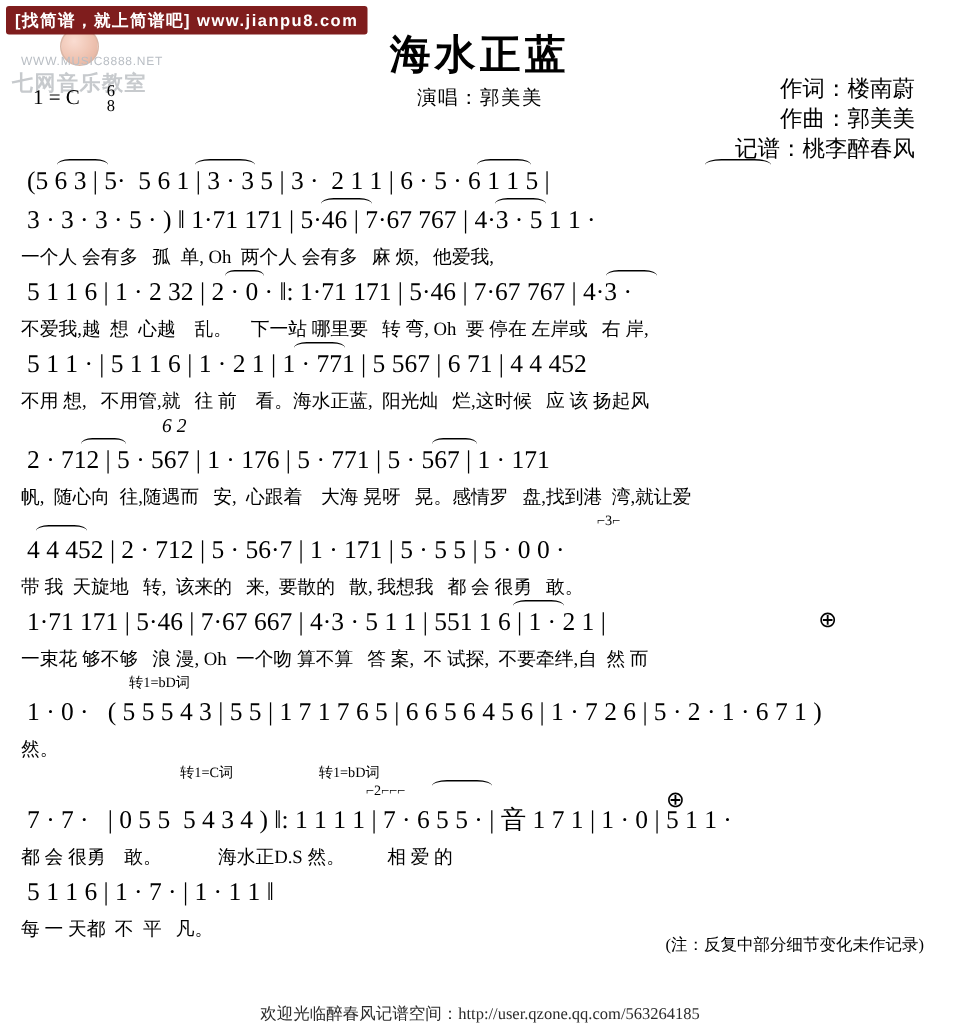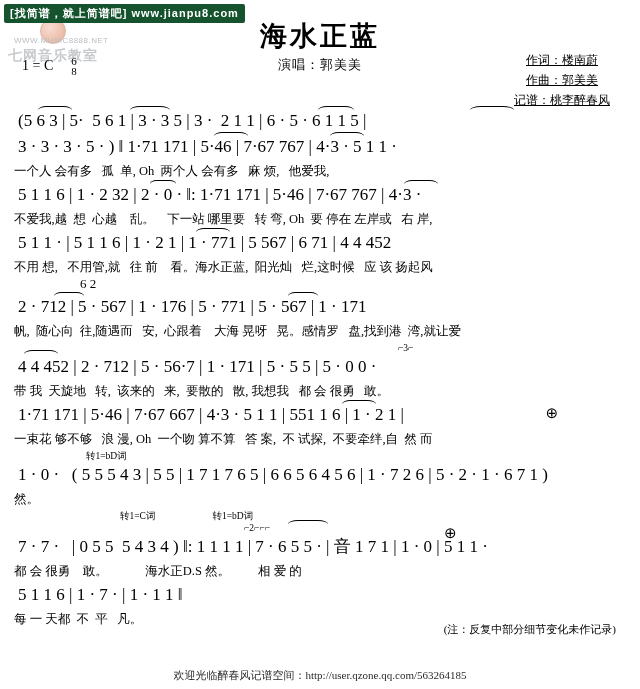--- a/index.html
+++ b/index.html
@@ -11,21 +11,21 @@
     position:relative;
     overflow:hidden;
   }
   
   .banner {
     position:absolute; top:4px; left:4px;
     display:flex; align-items:center; gap:4px;
     z-index:5;
   }
   .banner-pill {
-    background:#14532d; color:#fff;
+    background:#7f1d1d; color:#fff;
     font-family:"Liberation Sans", sans-serif;
     font-size:11px; font-weight:bold;
     padding:2px 6px; border-radius:2px;
     letter-spacing:1px;
     white-space:nowrap;
   }
   .wm-logo {
     position:absolute; top:18px; left:8px;
     display:flex; align-items:center; gap:3px;
     opacity:.55;
@@ -56,23 +56,22 @@
     letter-spacing:3px;
   }
   .singer {
     position:absolute; top:56px; left:0; width:640px;
     text-align:center;
     font-size:13px;
     letter-spacing:1px;
   }
   .credits {
     position:absolute; top:50px; right:30px;
-    font-size:12px; line-height:20px;
-    text-align:center;
-    text-decoration:underline;
+    font-size:15px; line-height:20px;
+    text-align:right;
   }
   .keysig {
     position:absolute; top:56px; left:22px;
     font-size:14px;
     display:flex; align-items:center; gap:18px;
   }
   .frac { display:inline-block; text-align:center; line-height:10px; font-size:11px; vertical-align:middle;}
   .frac i { font-style:normal; display:block; }
 
   
@@ -182,21 +181,21 @@
     <div class="notes">5 1 1 6 | 1 · 2 32 | 2 · 0 · ‖: 1·71 171 | 5·46 | 7·67 767 | 4·3 ·</div>
     <div class="lyrics">不爱我,越  想  心越    乱。    下一站 哪里要   转 弯, Oh  要 停在 左岸或   右 岸,</div>
     <div class="slur" style="left:150px; top:-2px; width:26px;"></div>
     <div class="slur" style="left:404px; top:-2px; width:34px;"></div>
   </div>
 
   <div class="system">
     <div class="notes">5 1 1 · | 5 1 1 6 | 1 · 2 1 | 1 · 771 | 5 567 | 6 71 | 4 4 452</div>
     <div class="lyrics">不用 想,   不用管,就   往 前    看。海水正蓝,  阳光灿   烂,这时候   应 该 扬起风</div>
     <div class="slur" style="left:196px; top:-2px; width:34px;"></div>
-    <div class="small-note" style="padding-left:80px; margin-top:-4px;">6 2</div>
+    <div class="small-note" style="padding-left:108px; margin-top:-4px;font-style:italic;">6 2</div>
   </div>
 
   <div class="system">
     <div class="notes">2 · 712 | 5 · 567 | 1 · 176 | 5 · 771 | 5 · 567 | 1 · 171</div>
     <div class="lyrics">帆,  随心向  往,随遇而   安,  心跟着    大海 晃呀   晃。感情罗   盘,找到港  湾,就让爱</div>
     <div class="slur" style="left:54px; top:-2px; width:30px;"></div>
     <div class="slur" style="left:288px; top:-2px; width:30px;"></div>
   </div>
 
   <div class="system">

